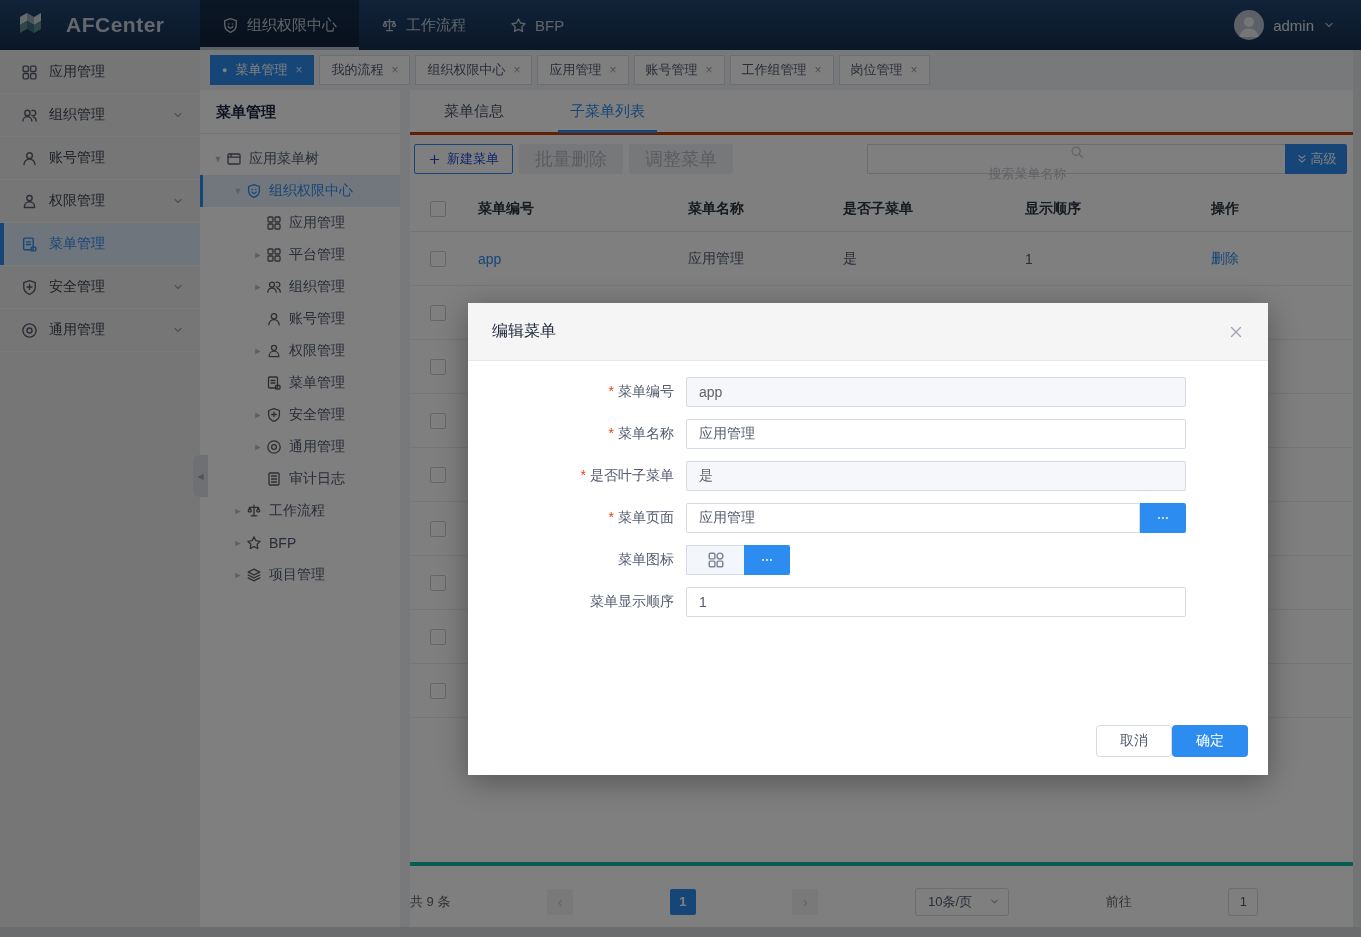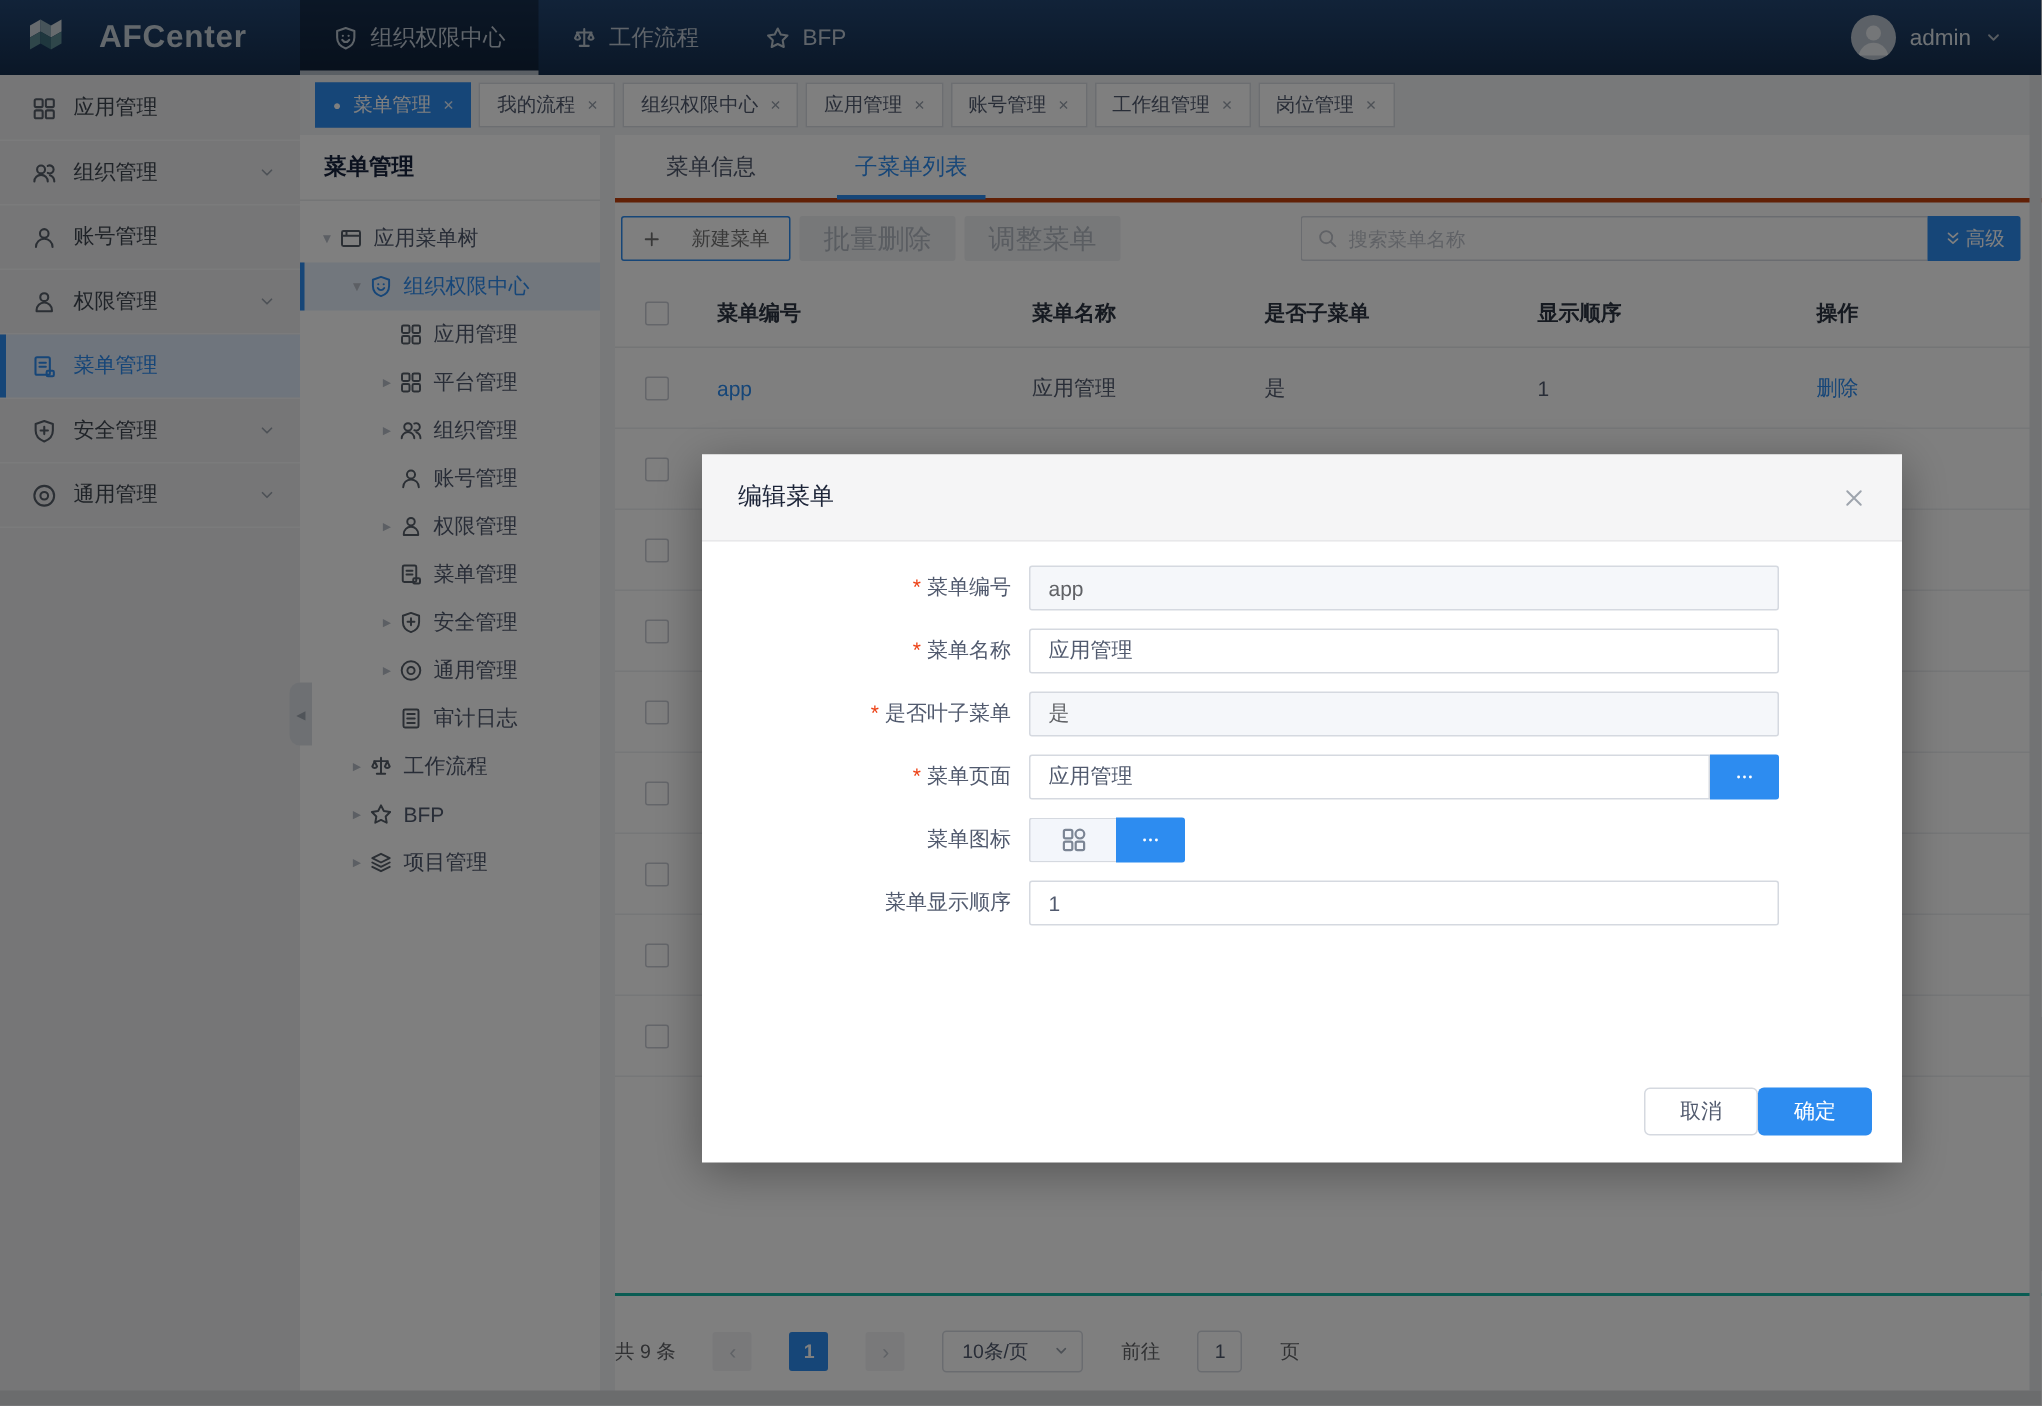--- a/index.html
+++ b/index.html
@@ -49,39 +49,39 @@
   .tree-item.active::before { content:""; position:absolute; left:0; top:0; bottom:0; width:3px; background:#2d8cf0; }
 
   
   .main-panel { flex:1; background:#fff; display:flex; flex-direction:column; min-width:0; position:relative; }
   .main-tabs { display:flex; gap:42px; padding-left:22px; height:45px; border-bottom:3px solid #c2410c; flex:none; }
   .mtab { display:flex; align-items:center; font-size:15px; color:#515a6e; position:relative; padding:0 12px; cursor:pointer; }
   .mtab.active { color:#2d8cf0; }
   .mtab.active::after { content:""; position:absolute; left:0; right:0; bottom:-1px; height:3px; background:#2d8cf0; }
 
   .toolbar { display:flex; align-items:center; padding:9px 14px 0 4px; flex:none; }
-  .btn-new { height:30px; padding:0 13px; border:1px solid #2d8cf0; color:#737373; background:#fff; border-radius:2px; font-size:13px; display:flex; gap:20px; align-items:center; cursor:pointer; }
+  .btn-new { height:30px; padding:0 13px; border:1px solid #2d8cf0; color:#1d4ed8; background:#fff; border-radius:2px; font-size:13px; display:flex; gap:6px; align-items:center; cursor:pointer; }
   .btn-disabled { height:30px; padding:0 16px; background:#eef0f3; color:#b4bac3; border:none; border-radius:2px; font-size:18px; margin-left:6px; cursor:not-allowed; }
   .search-wrap { margin-left:auto; display:flex; }
-  .search-box { width:418px; height:30px; border:1px solid #d5d9e0; border-right:none; border-radius:2px 0 0 2px; display:flex; align-items:center; padding:0 10px; gap:7px; background:#fff; color:#c0c4cc; }
+  .search-box { width:418px; height:30px; border:1px solid #d5d9e0; border-right:none; border-radius:2px 0 0 2px; display:flex; align-items:center; padding:0 10px; gap:7px; background:#fff; color:#c0c4cc;flex-direction:column; }
   .search-box input { border:none; outline:none; flex:1; font-size:13px; color:#515a6e; background:transparent; }
   .search-box input::placeholder { color:#c0c4cc; }
   .btn-adv { width:62px; height:30px; background:#2d8cf0; color:#fff; border:none; border-radius:0 2px 2px 0; font-size:13px; display:flex; align-items:center; justify-content:center; gap:3px; cursor:pointer; }
 
   .table { margin-top:12px; }
   .trow { display:grid; grid-template-columns:56px 210px 155px 182px 186px 1fr; align-items:center; }
   .trow > div { padding-left:12px; }
   .trow > .cbcell { padding-left:0; display:flex; justify-content:center; }
   .thead { height:46px; font-weight:bold; color:#2c3542; font-size:14px; border-bottom:1px solid #e8eaec; }
   .tbody-row { height:54px; font-size:14px; color:#515a6e; border-bottom:1px solid #eceef1; }
   .cb { width:16px; height:16px; border:1px solid #c9ccd4; border-radius:2px; background:#fff; cursor:pointer; }
   .link { color:#2d8cf0; cursor:pointer; }
 
   .spacer { flex:1; }
-  .pagination { border-top:2px solid #14b8a6; height:75px; display:flex; align-items:center; justify-content:flex-start; gap:25px; font-size:13px; color:#606266; overflow:hidden; flex:none; }
+  .pagination { border-top:4px solid #14b8a6; height:75px; display:flex; align-items:center; justify-content:space-between; gap:25px; font-size:13px; color:#606266; overflow:hidden; flex:none; }
   .pg-btn { width:26px; height:26px; background:#f2f3f5; border:none; border-radius:2px; color:#bfc4cc; font-size:14px; cursor:pointer; }
   .pg-page { width:26px; height:26px; background:#2d8cf0; color:#fff; border:none; border-radius:2px; font-size:13px; font-weight:bold; cursor:pointer; }
   .pg-size { width:94px; height:28px; border:1px solid #d5d9e0; border-radius:3px; background:#fff; display:flex; align-items:center; justify-content:space-between; padding:0 8px 0 12px; cursor:pointer; color:#515a6e; }
   .pg-size .icon { color:#9aa2ad; }
   .pg-goto { width:30px; height:28px; border:1px solid #d5d9e0; border-radius:3px; text-align:center; font-size:13px; color:#515a6e; outline:none; }
   .pg-suffix { margin-right:-7px; }
 
   .collapse-handle { position:absolute; left:193px; top:455px; width:15px; height:42px; background:#dde1e7; border-radius:7px 0 0 7px; z-index:5; display:flex; align-items:center; justify-content:center; color:#a0a8b2; font-size:8px; cursor:pointer; }
   .scroll-right { position:absolute; right:0; top:50px; bottom:10px; width:8px; background:#e4e6e9; z-index:4; }
   .scroll-bottom { position:absolute; left:0; right:0; bottom:0; height:10px; background:#d6d8db; z-index:4; }

